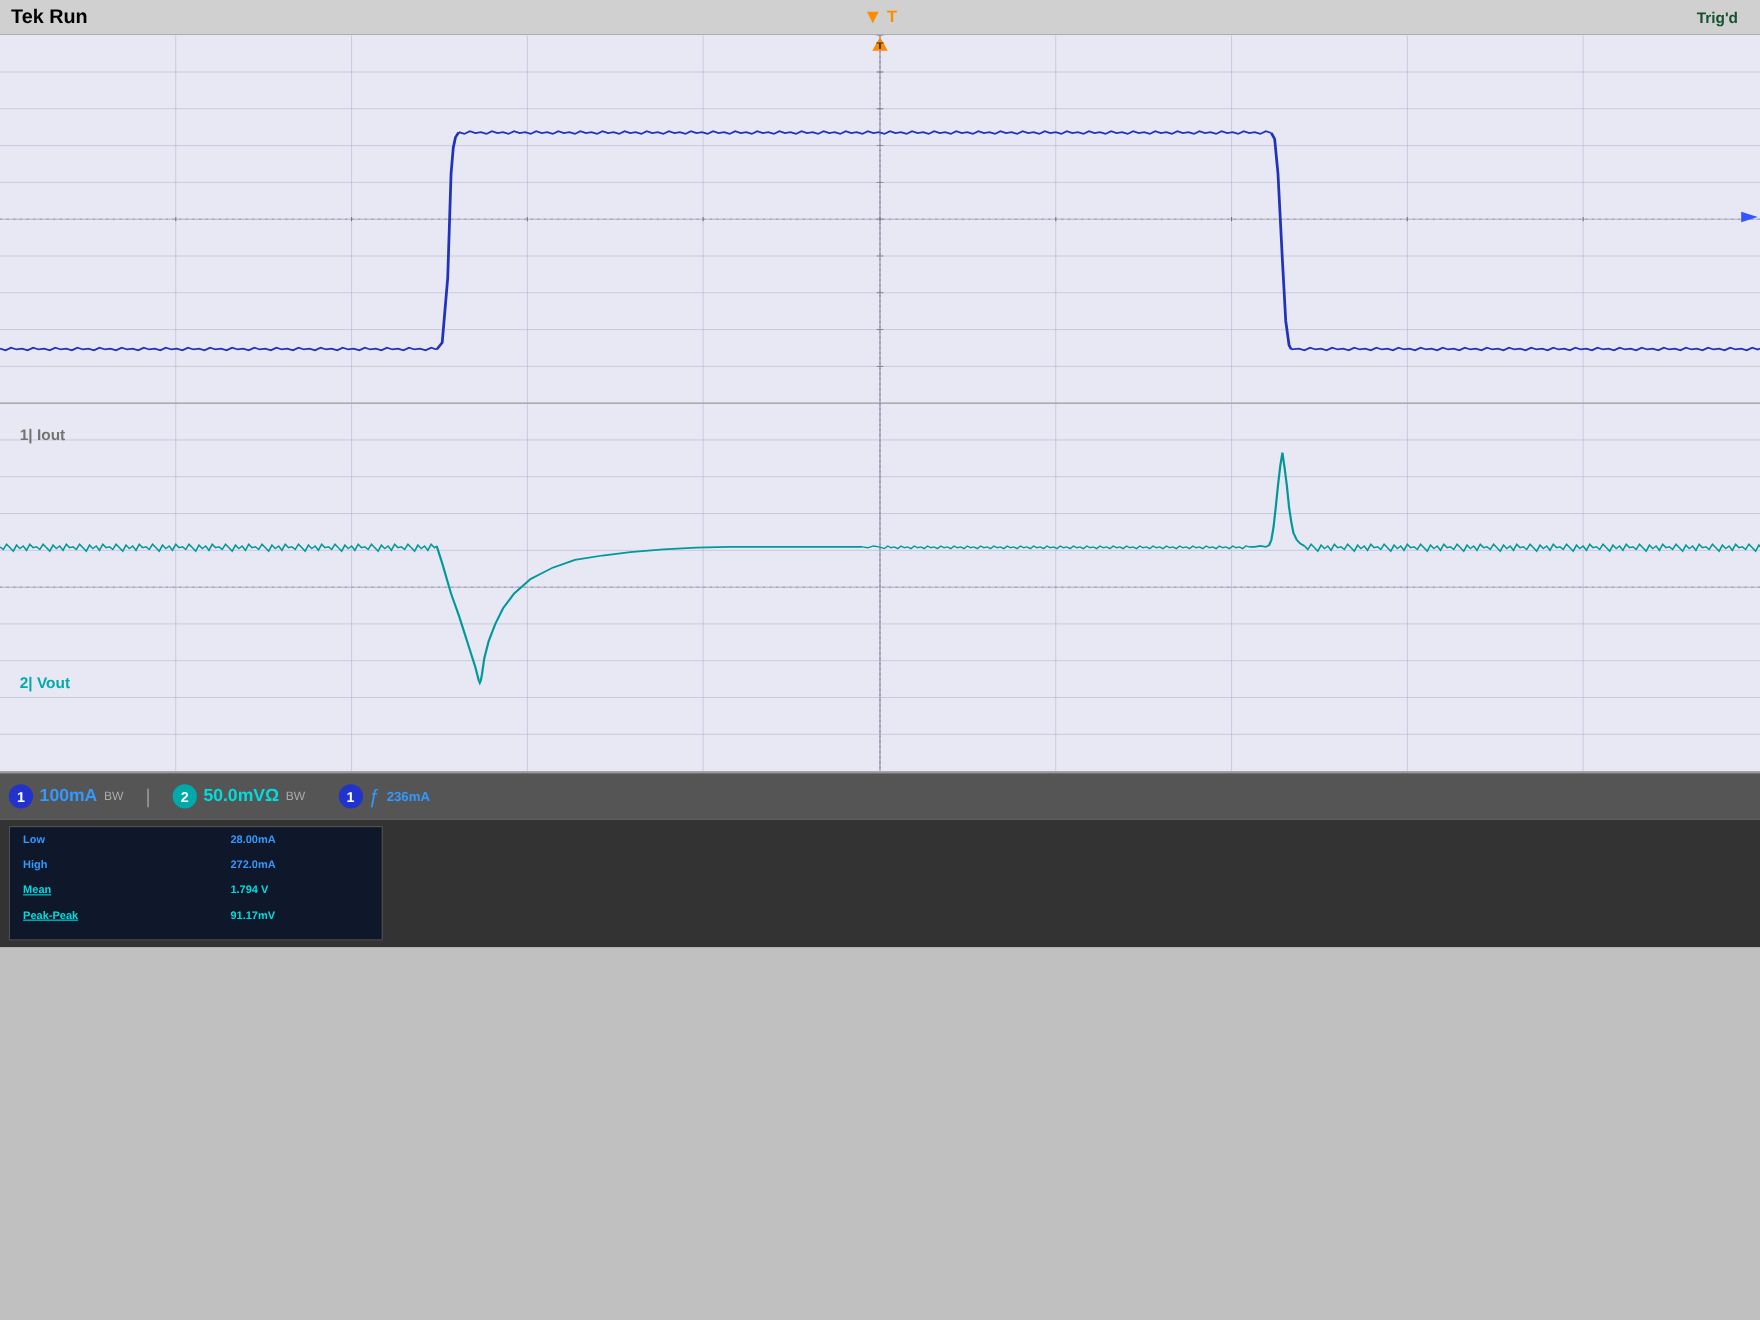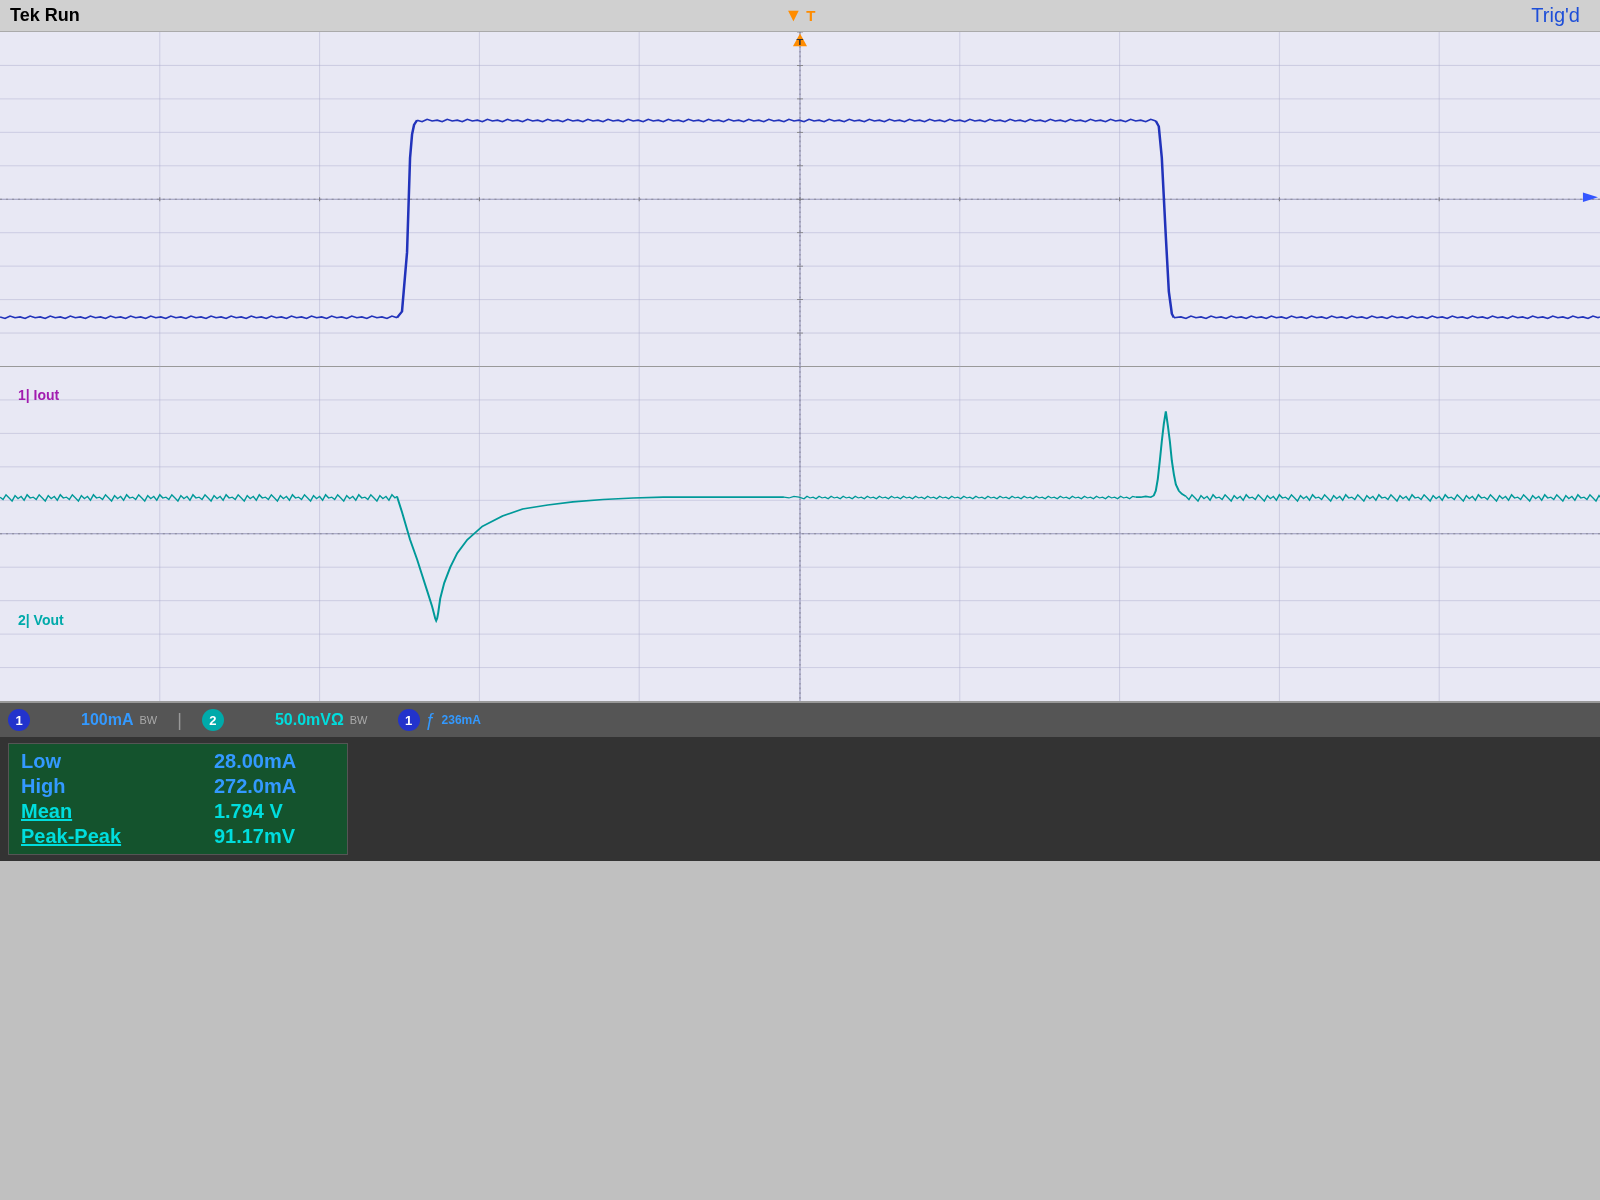--- a/index.html
+++ b/index.html
@@ -43,43 +43,43 @@
       gap: 4px;
     }
     #trigger-indicator {
       color: #ff8c00;
       font-size: 18px;
       font-weight: bold;
     }
     #top-bar-right {
       position: absolute;
       right: 20px;
-      font-size: 20px;
-      font-weight: normal;
-      color: #1d4ed8;
+      font-size: 14px;
+      font-weight: bold;
+      color: #14532d;
     }
 
     
     #grid-container {
       flex: 1;
       position: relative;
       background: #e8e8f0;
     }
 
     
     .channel-label {
       position: absolute;
       font-size: 14px;
       font-weight: bold;
       z-index: 10;
     }
     #ch1-label {
       top: 355px;
       left: 18px;
-      color: #a21caf;
+      color: #737373;
     }
     #ch2-label {
       top: 580px;
       left: 18px;
       color: #00aaaa;
     }
 
     
     #controls-bar {
       height: 160px;
@@ -114,21 +114,20 @@
       font-size: 13px;
       font-weight: bold;
       color: white;
     }
     .ch1-badge { background: #2233cc; }
     .ch2-badge { background: #00aaaa; }
 
     .ch-value {
       font-size: 16px;
       font-weight: bold;
-      margin-left: 45px;
     }
     .ch1-value { color: #3399ff; }
     .ch2-value { color: #00dddd; }
 
     .separator {
       color: #999;
       font-size: 18px;
     }
 
     .bw-icon {
@@ -192,28 +191,28 @@
     
     #measurements-row {
       flex: 1;
       background: #333;
       display: flex;
       padding: 6px 8px;
       gap: 0;
     }
 
     #meas-box {
-      background: #14532d;
+      background: #0f172a;
       border: 1px solid #555;
       padding: 6px 12px;
       min-width: 340px;
       display: grid;
       grid-template-columns: auto auto;
       gap: 2px 30px;
-      font-size: 20px;
+      font-size: 10px;
     }
 
     .meas-label { color: #3399ff; font-weight: bold; }
     .meas-label.ch2 { color: #00dddd; text-decoration: underline; }
     .meas-value { color: #3399ff; font-weight: bold; margin-left: 24px; }
     .meas-value.ch2 { color: #00dddd; }
 
     
     #waveform-svg {
       position: absolute;

